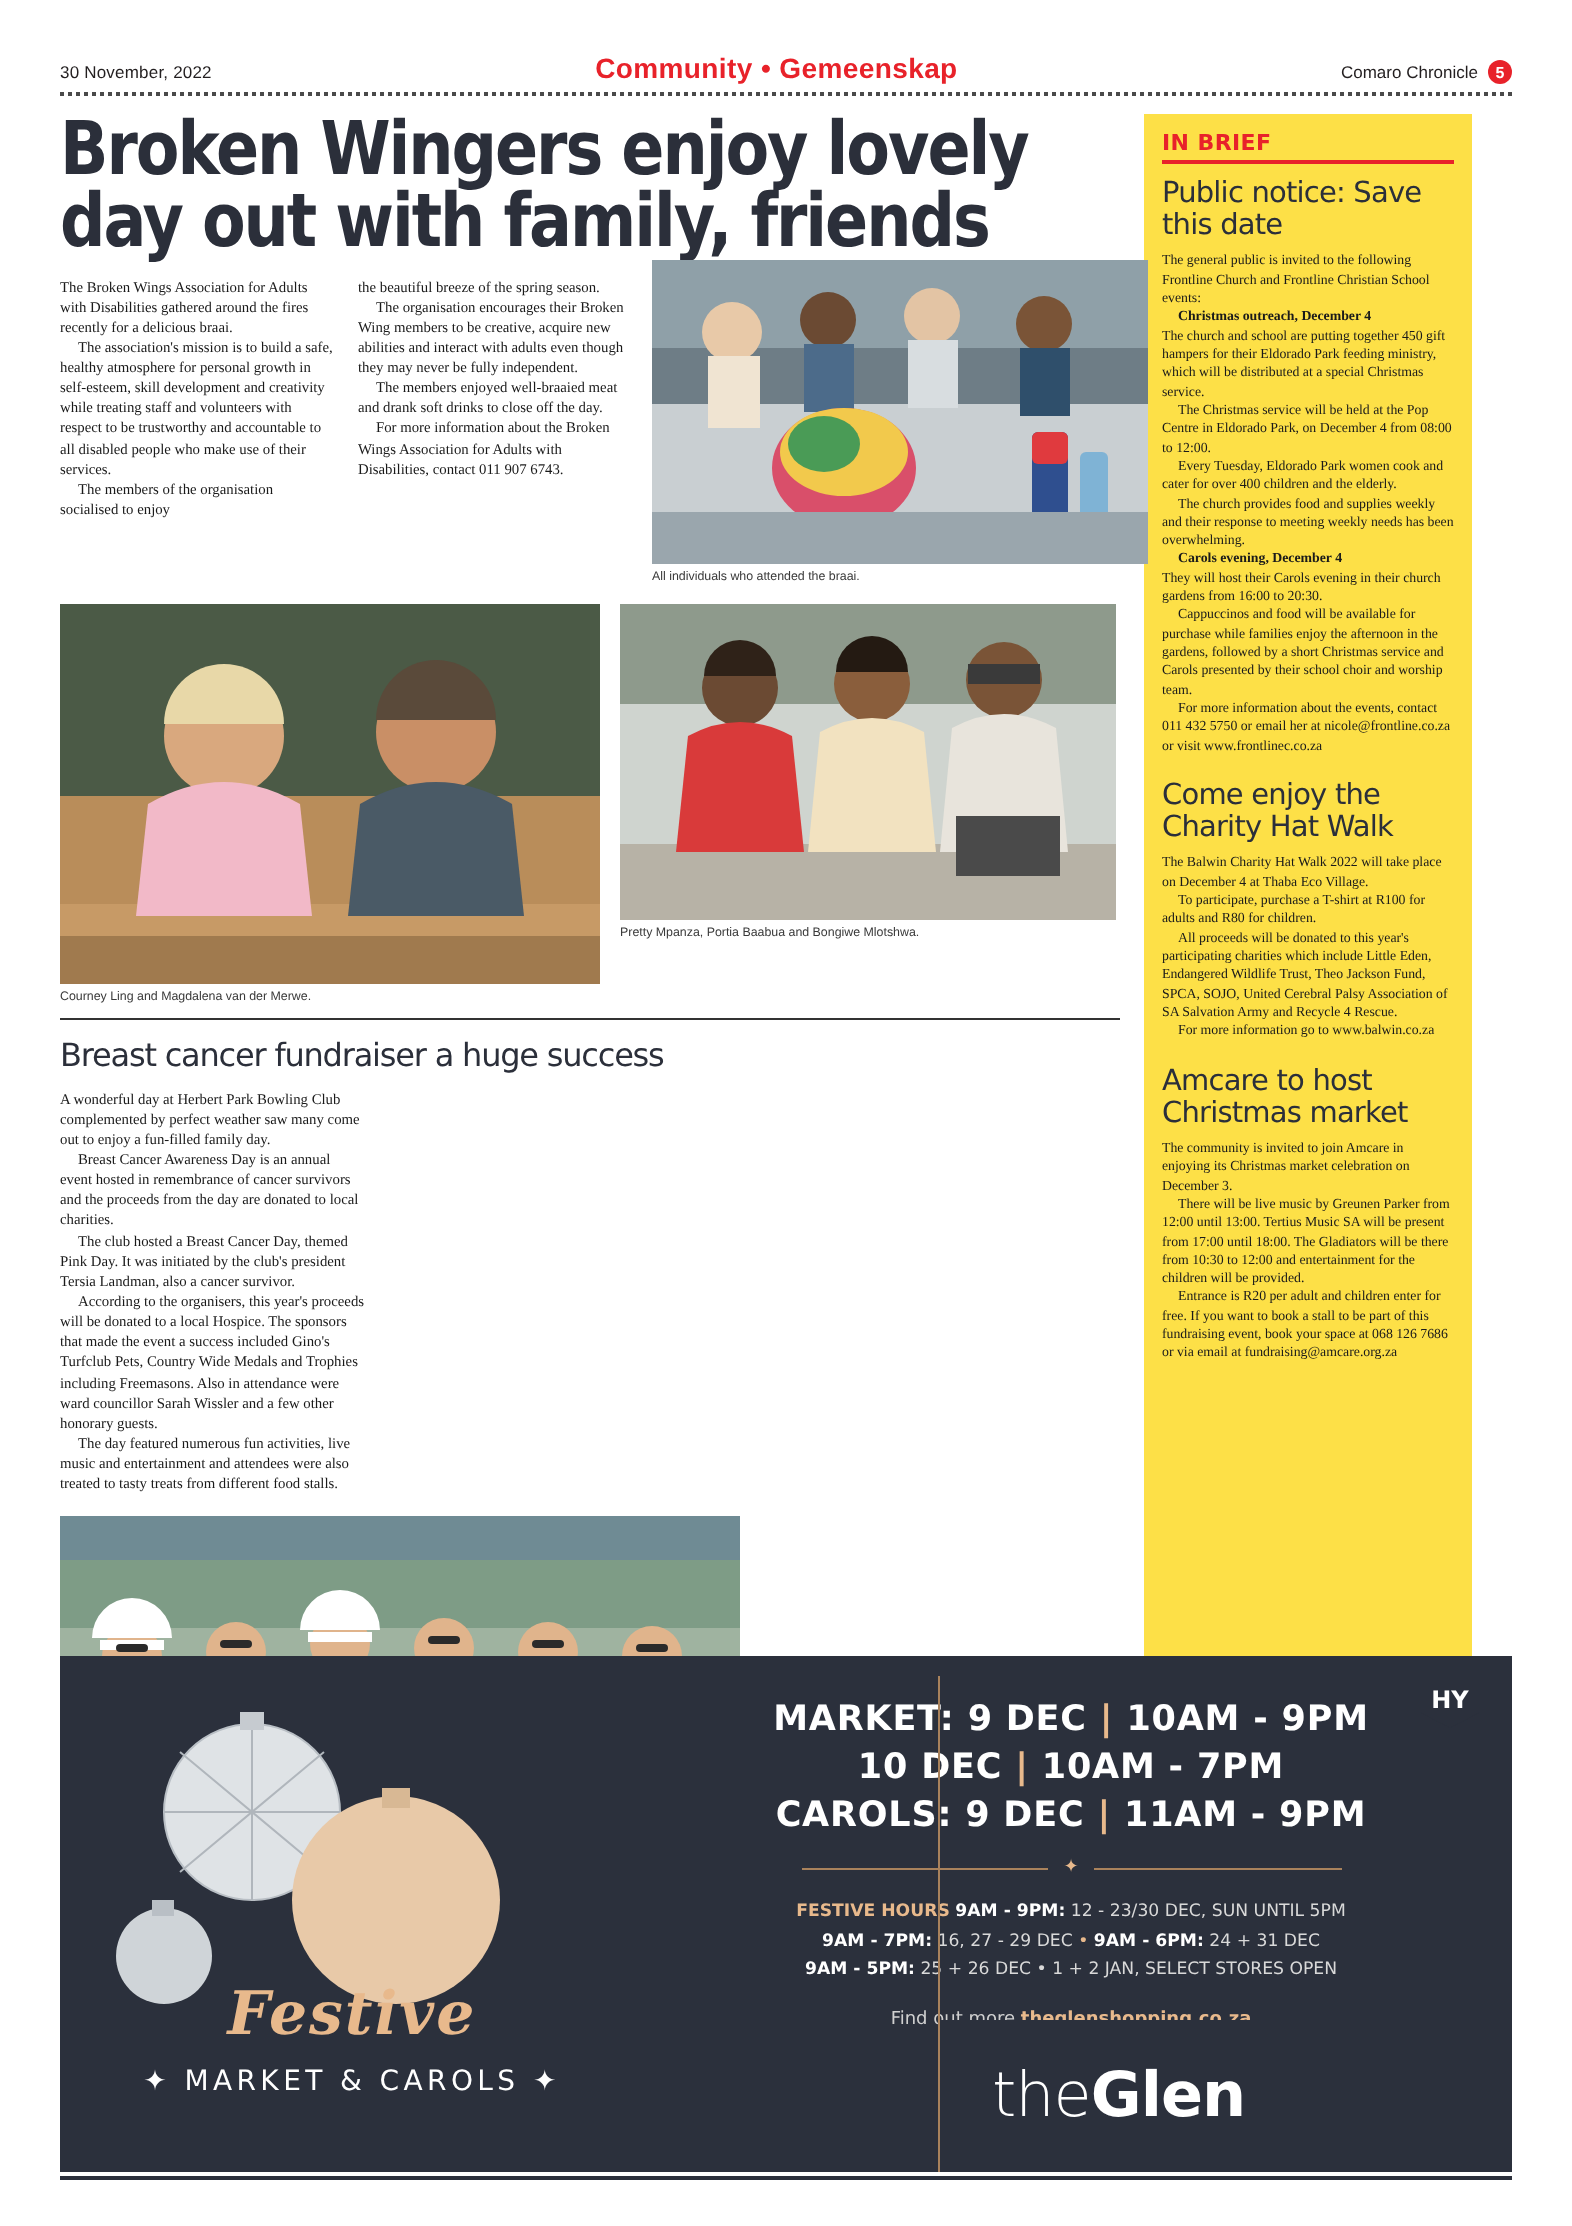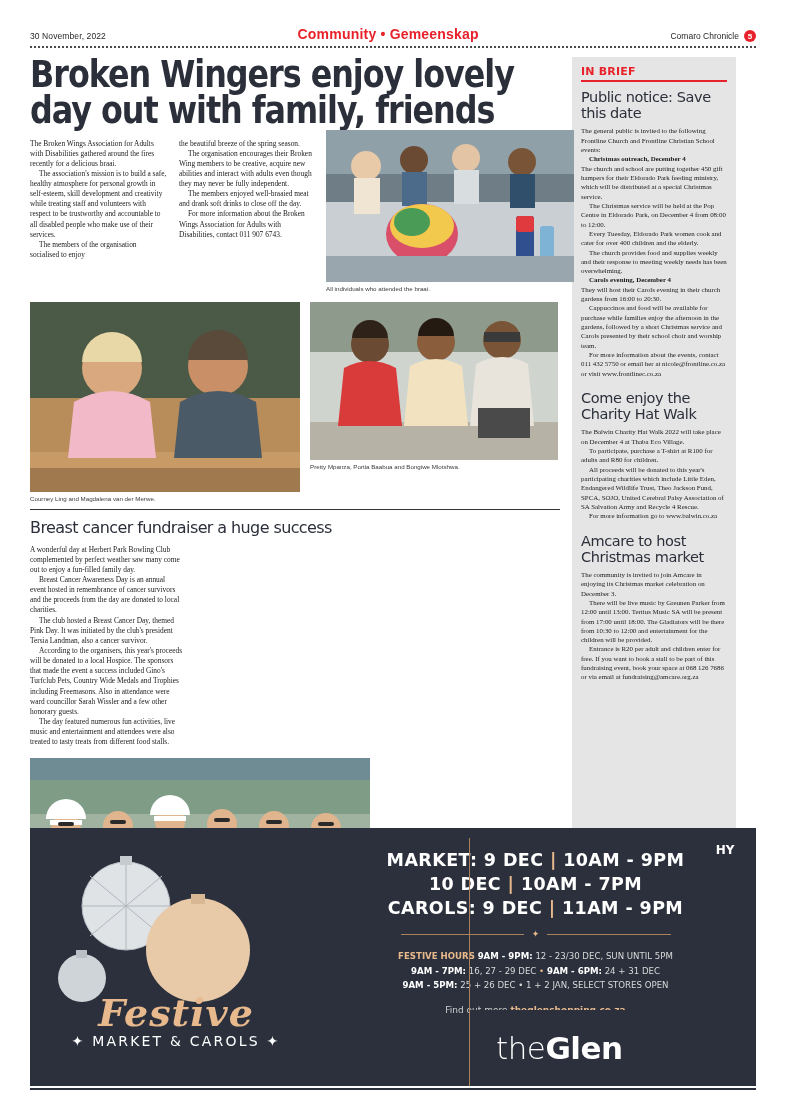--- a/index.html
+++ b/index.html
@@ -20,21 +20,21 @@
   .mast-right { display: flex; align-items: center; gap: 5px; font-size: 8.5px; color: #231f20; }
   .pagenum { width: 12px; height: 12px; border-radius: 50%; background: #e8222a; color:#fff;
              font-size: 8px; font-weight: 700; display:flex; align-items:center; justify-content:center; }
   .dotrule { height: 3px; margin-top: 3px;
              background-image: repeating-linear-gradient(to right,#4a4a4a 0 2px, transparent 2px 4px);
              background-size: 4px 1.5px; background-repeat: repeat-x; background-position: 0 1px; }
 
   
   .body-wrap { display: flex; gap: 12px; margin-top: 9px; }
   .left-col { width: 530px; }
-  .right-col { width: 164px; background: #e5e5e5; padding: 8px 9px 10px; }
+  .right-col { width: 164px; background: #fde047; padding: 8px 9px 10px; }
 
   
   h1.head1 { font-family: "DejaVu Sans", sans-serif; font-weight: 700; font-size: 37px;
              line-height: 0.98; color: #2b2f3a; letter-spacing: -1.2px;
              transform: scaleX(0.86); transform-origin: left top; width: 118%; }
   .cols2 { display: flex; gap: 12px; margin-top: 9px; }
   .col { width: 137px; }
   p.bt { font-size: 7.4px; line-height: 1.37; color: #1a1a1a; text-align: left; }
   p.bt + p.bt { text-indent: 9px; }
   .sub-rule { border-top: 1px solid #333; margin-top: 6px; }
@@ -68,21 +68,21 @@
   p.sbt.b { font-weight: 700; text-indent: 0; }
   .sb-block { margin-bottom: 12px; }
 
   
   .ad { position: absolute; left: 30px; top: 828px; width: 726px; height: 258px;
         background: #2b303c; display: flex; font-family: "DejaVu Sans", sans-serif; }
   .ad-left { width: 285px; position: relative; overflow: hidden; }
   .ad-right { flex: 1; position: relative; }
   .festive-script { position: absolute; left: 36px; top: 162px; width: 220px; text-align: center;
                     font-family: "DejaVu Serif", serif; font-style: italic; font-weight: 700;
-                    font-size: 38px; color: #e8b98c; letter-spacing: 1px; }
+                    font-size: 30px; color: #e8b98c; letter-spacing: 1px; }
   .festive-sub { position: absolute; left: 26px; top: 205px; width: 240px; text-align: center;
                  font-size: 14px; color: #ffffff; letter-spacing: 2.2px; font-weight: 400; }
   .adv-lines { text-align: center; padding-top: 20px; }
   .adv-l { font-size: 17.5px; font-weight: 700; color: #ffffff; letter-spacing: .4px; line-height: 1.38; }
   .adv-l .pipe { color: #e8b98c; }
   .divrow { display: flex; align-items: center; justify-content: center; gap: 8px;
             margin: 9px auto 10px; width: 270px; }
   .divrow .ln { flex: 1; height: 1px; background: #a9825c; }
   .divrow .dia { color: #e8b98c; font-size: 9px; }
   .hours { font-size: 8.6px; color: #d9d9d9; line-height: 1.65; }

